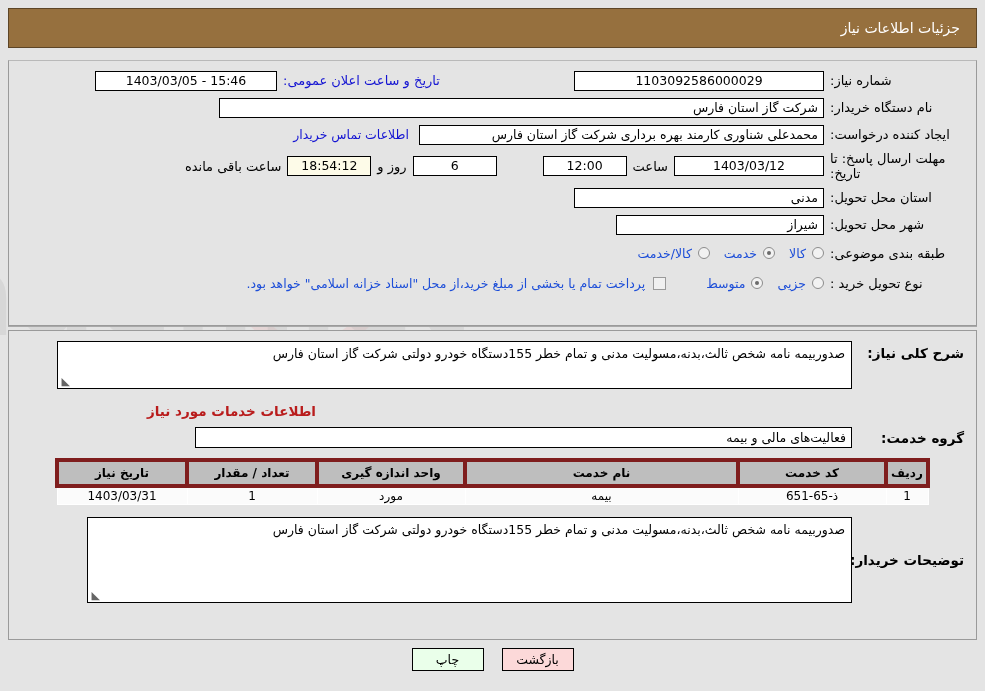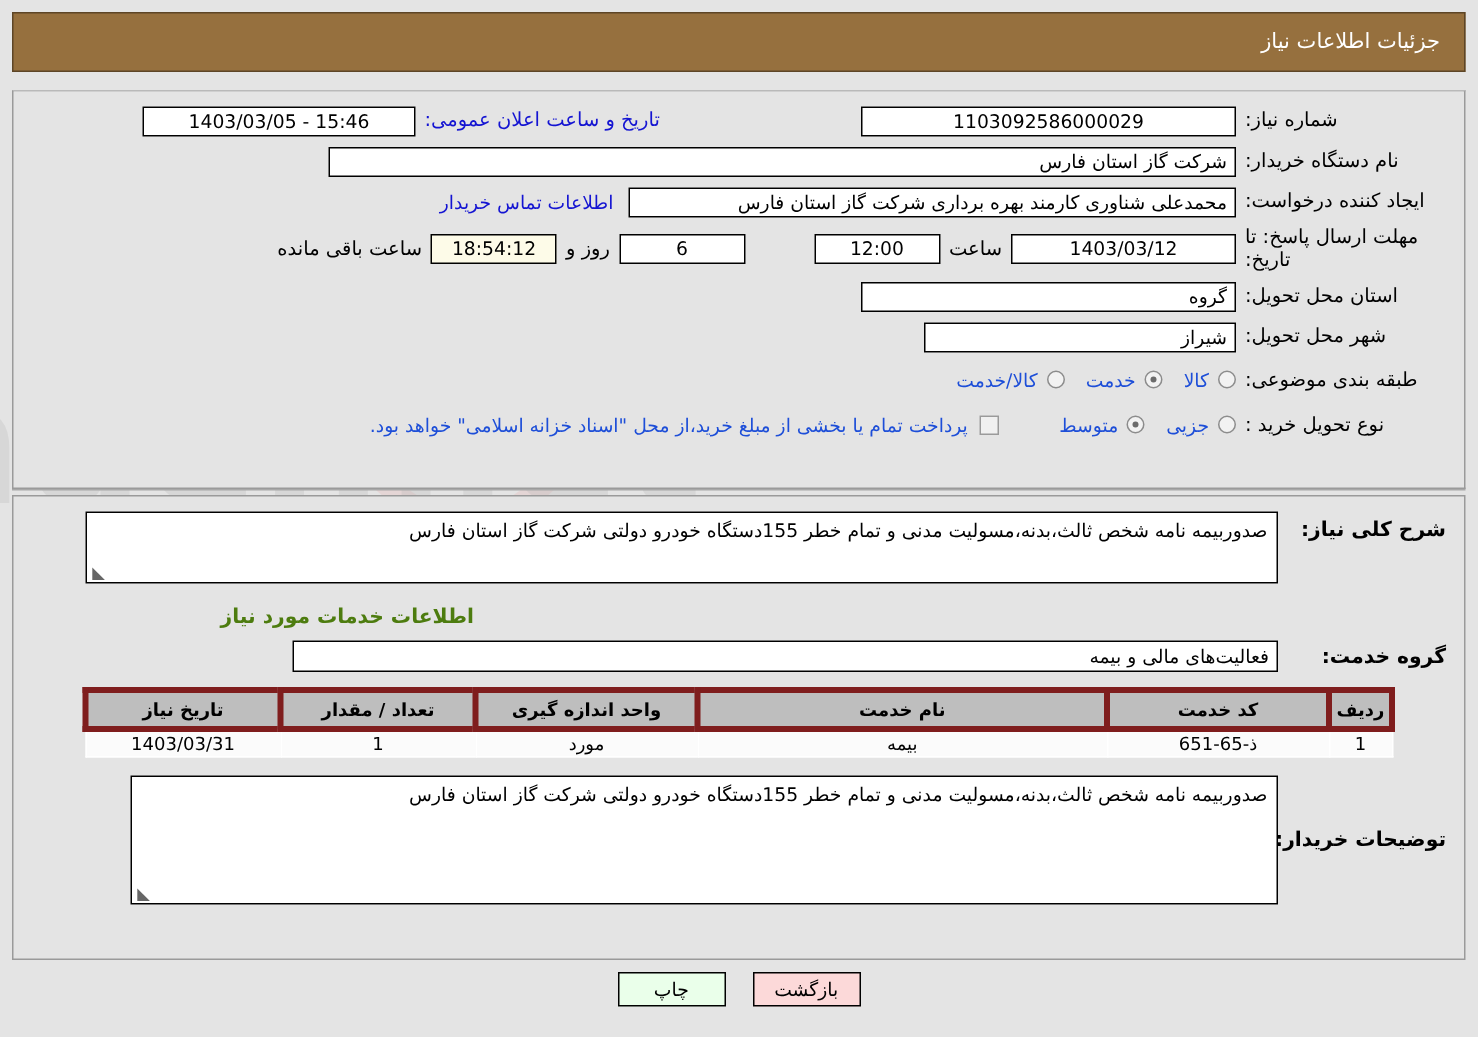--- a/index.html
+++ b/index.html
@@ -174,21 +174,21 @@
     left: 2px; bottom: 1px;
     width: 10px; height: 10px;
     color: #666;
     font-size: 11px;
     line-height: 10px;
   }
 
   .section-title {
     font-size: 13.5px;
     font-weight: bold;
-    color: #4d7c0f;
+    color: #b91c1c;
     padding: 14px 12px 0 0;
     text-align: right;
     padding-right: 660px;
   }
 
   
   .tbl-wrap { padding: 0 46px; margin-top: 10px; }
   table.needs {
     width: 100%;
     border-collapse: collapse;
@@ -289,21 +289,21 @@
       <span class="fbox" style="width:84px;">12:00</span>
       <span style="width:46px;"></span>
       <span class="fbox" style="width:84px;">6</span>
       <span class="flabel" style="padding:0 6px;">روز و</span>
       <span class="fbox cream" style="width:84px;">18:54:12</span>
       <span class="flabel" style="padding:0 6px;">ساعت باقی مانده</span>
     </div>
 
     <div class="frow">
       <span class="flabel w-right">استان محل تحویل:</span>
-      <span class="fbox rightalign" style="width:250px;">گروه</span>
+      <span class="fbox rightalign" style="width:250px;">مدنی</span>
     </div>
 
     <div class="frow">
       <span class="flabel w-right">شهر محل تحویل:</span>
       <span class="fbox rightalign" style="width:208px;">شیراز</span>
     </div>
 
     <div class="frow" style="height:30px;">
       <span class="flabel w-right">طبقه بندی موضوعی:</span>
       <span class="radio-group">

